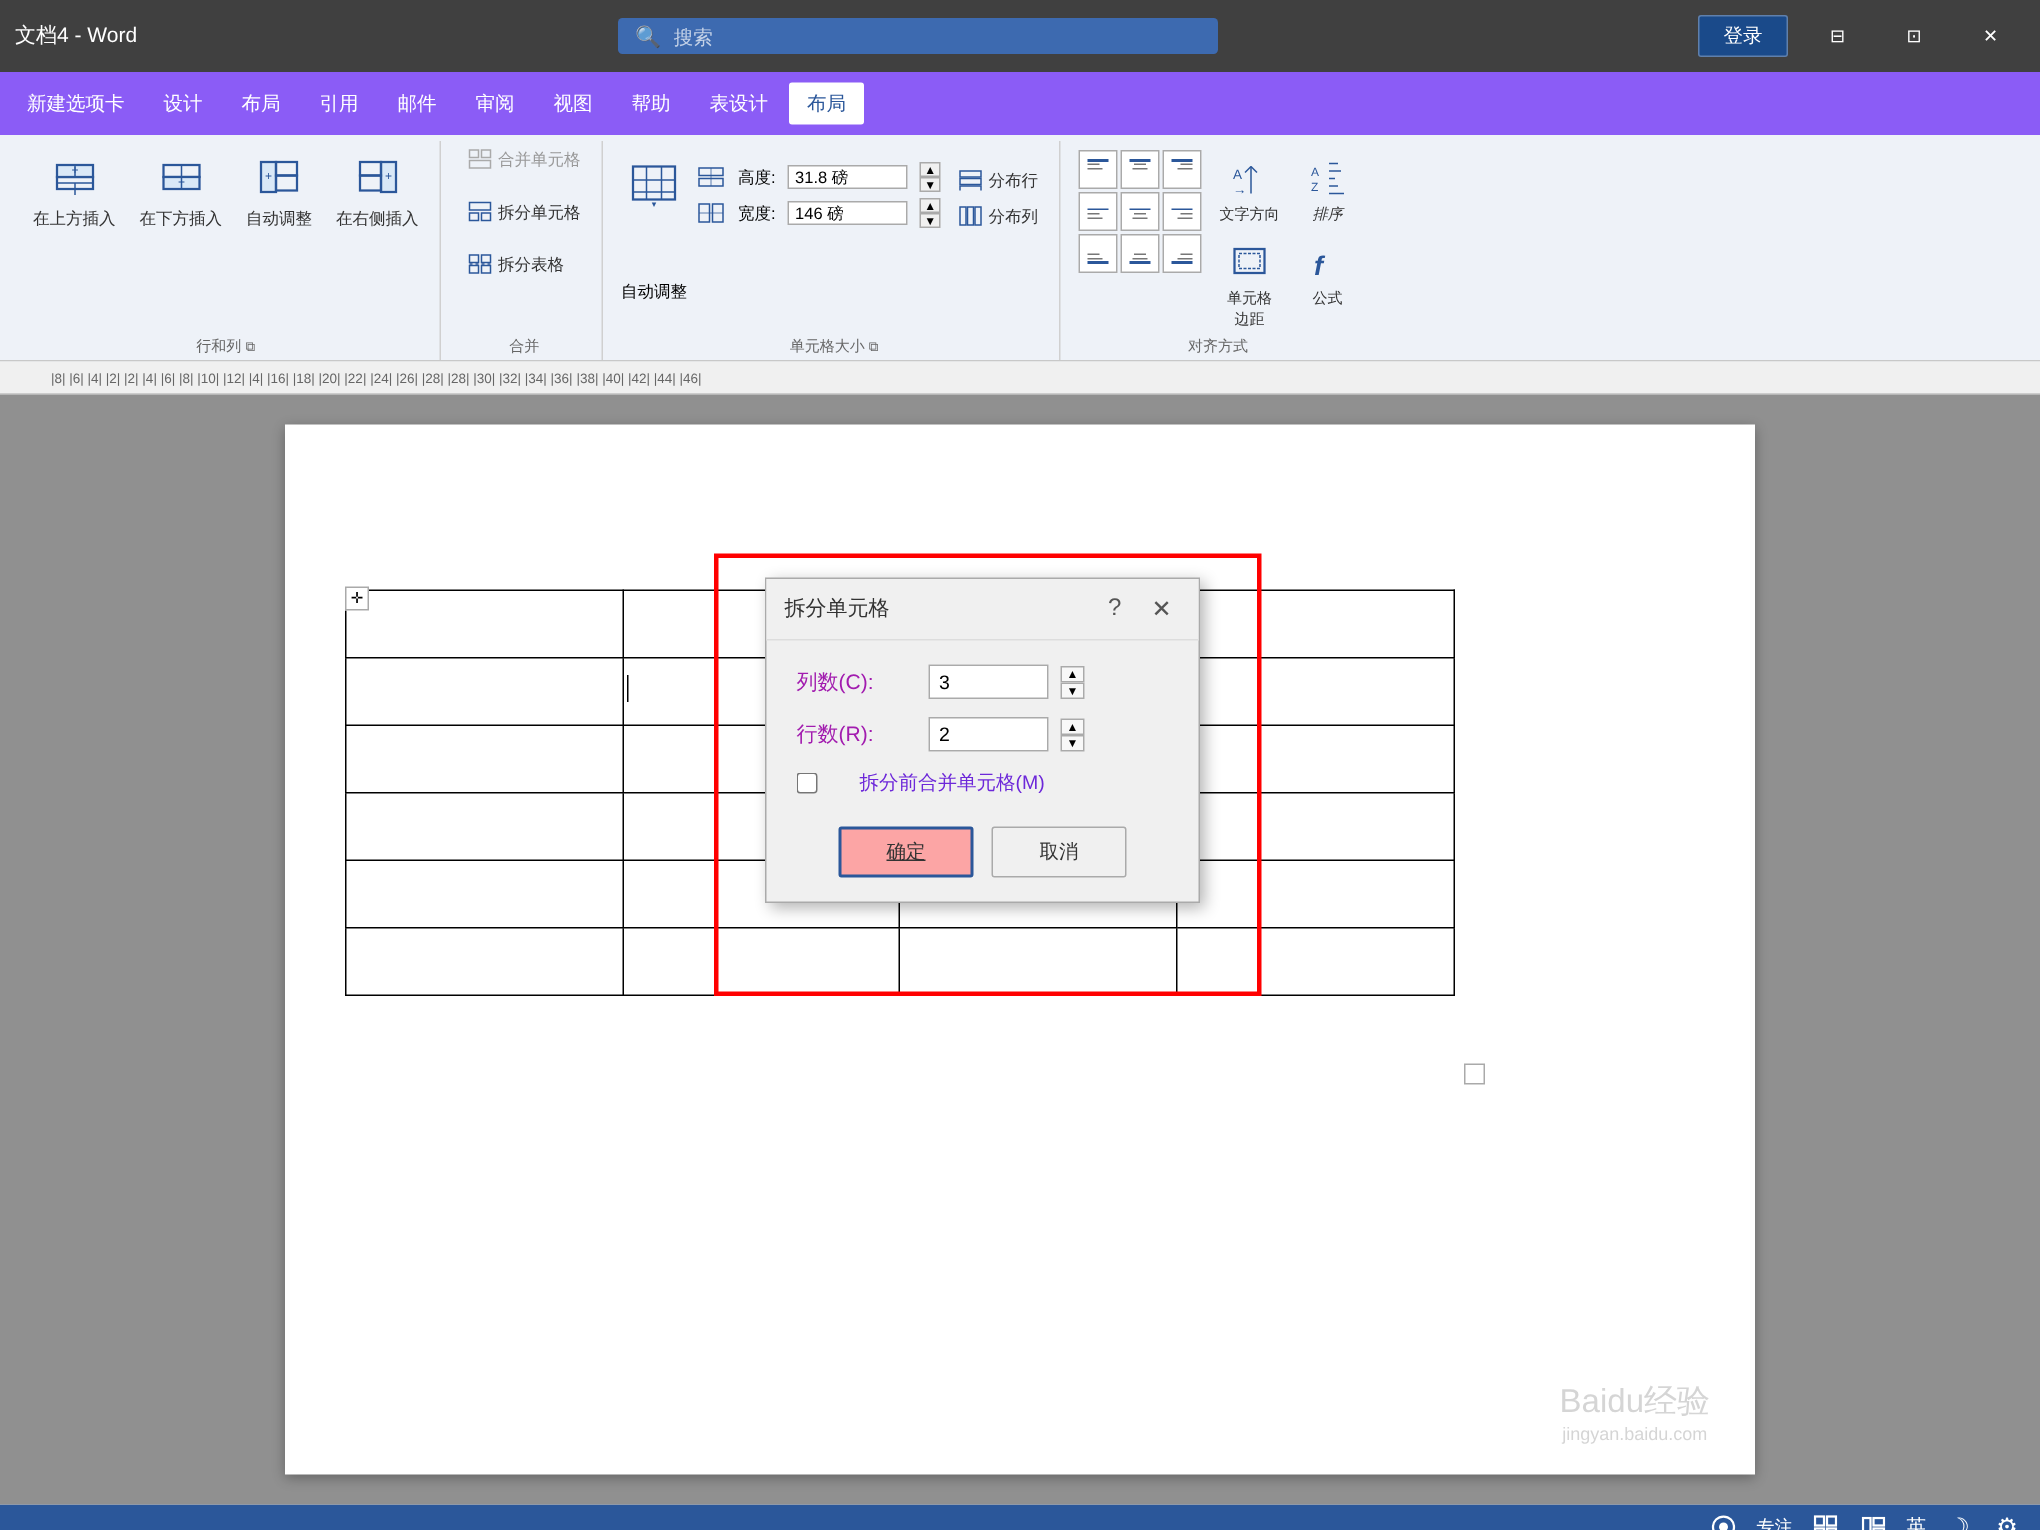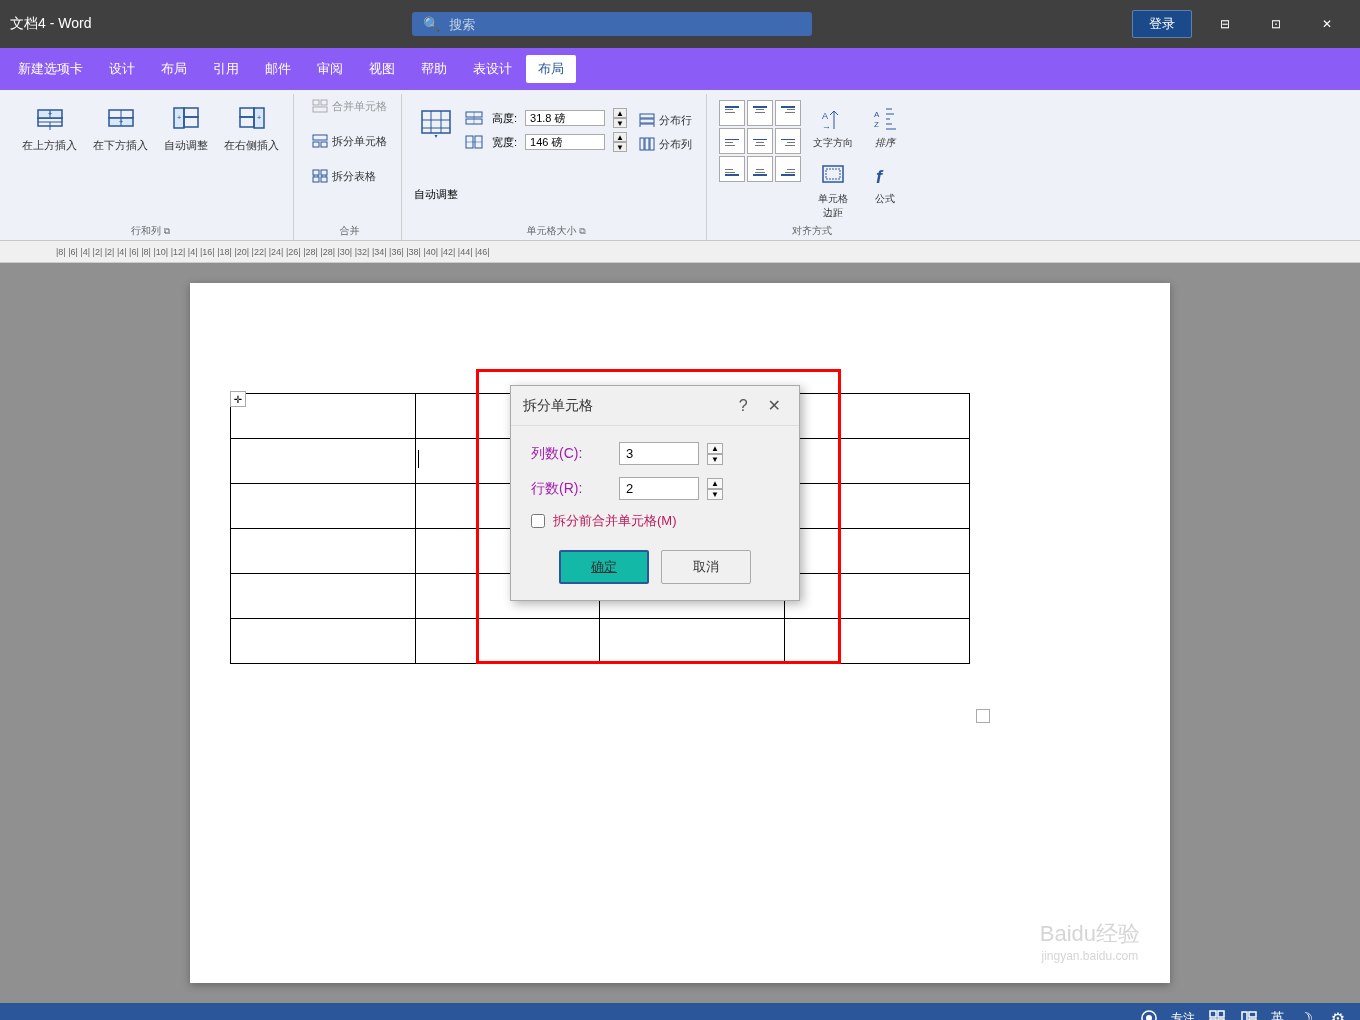--- a/index.html
+++ b/index.html
@@ -196,21 +196,21 @@
       justify-content: center;
     }
 
     
     .ruler {
       background: #f0f0f0;
       height: 22px;
       border-bottom: 1px solid #ccc;
       display: flex;
       align-items: center;
-      padding: 0 56px;
+      padding: 0 34px;
       font-size: 9px;
       color: #666;
       position: relative;
       overflow: hidden;
     }
 
     
     .doc-area {
       background: #909090;
       flex: 1;
@@ -338,32 +338,33 @@
       align-items: center;
       gap: 8px;
       margin-bottom: 16px;
     }
     .dialog-checkbox-row input[type="checkbox"] {
       width: 14px;
       height: 14px;
     }
     .dialog-checkbox-row label {
       font-size: 13px;
-      color: #be185d;
+      color: #6d28d9;
+      margin-left: 20px;
     }
     .dialog-buttons {
       display: flex;
       justify-content: center;
       gap: 12px;
       padding-top: 4px;
     }
     .btn-ok {
       width: 90px;
       padding: 6px 0;
-      background: #14b8a6;
+      background: #fca5a5;
       border: 2px solid #2B579A;
       color: #333;
       font-size: 13px;
       cursor: pointer;
       border-radius: 2px;
       text-decoration: underline;
     }
     .btn-cancel {
       width: 90px;
       padding: 6px 0;

